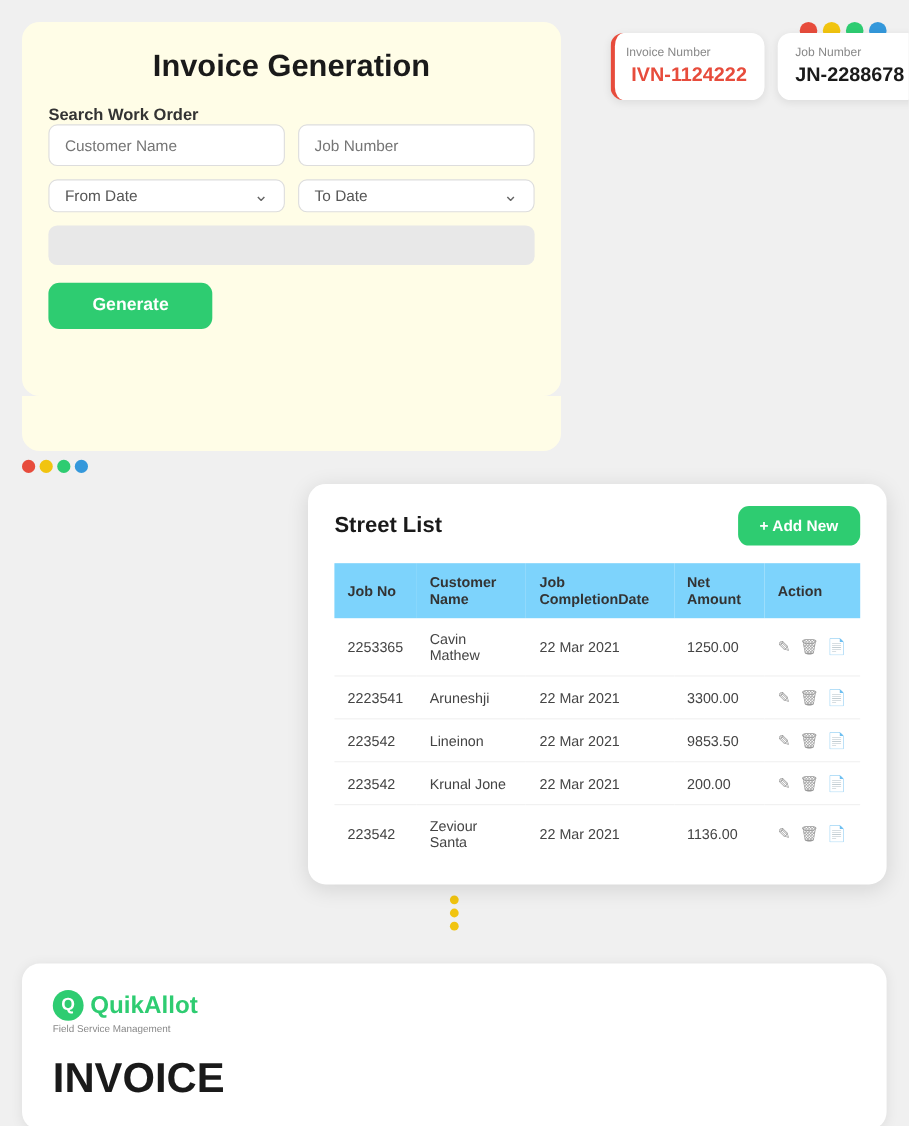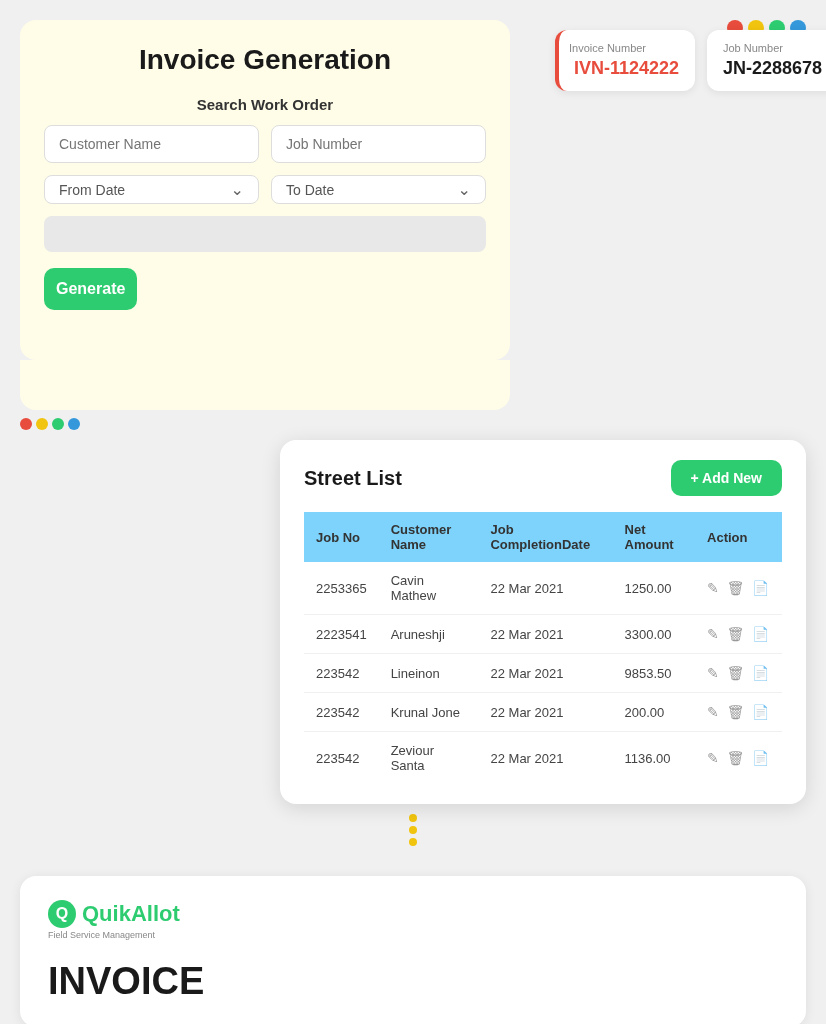--- a/index.html
+++ b/index.html
@@ -36,22 +36,20 @@
       font-size: 28px;
       font-weight: 800;
       color: #1a1a1a;
       margin-bottom: 20px;
     }
 
     .search-work-order-label {
       font-size: 15px;
       font-weight: 600;
       color: #333;
-      margin-bottom: 12px;
-      text-align: center;
     }
 
     .form-row {
       display: flex;
       gap: 12px;
       margin-bottom: 12px;
     }
 
     .form-input {
       flex: 1;
@@ -88,21 +86,21 @@
       background: #e8e8e8;
       border-radius: 8px;
       margin-bottom: 16px;
     }
 
     .generate-btn {
       background: #2ecc71;
       color: white;
       border: none;
       border-radius: 10px;
-      padding: 12px 12px;
+      padding: 12px 40px;
       font-size: 16px;
       font-weight: 700;
       cursor: pointer;
     }
 
     
     .info-cards {
       display: flex;
       flex-direction: column;
       gap: 12px;

